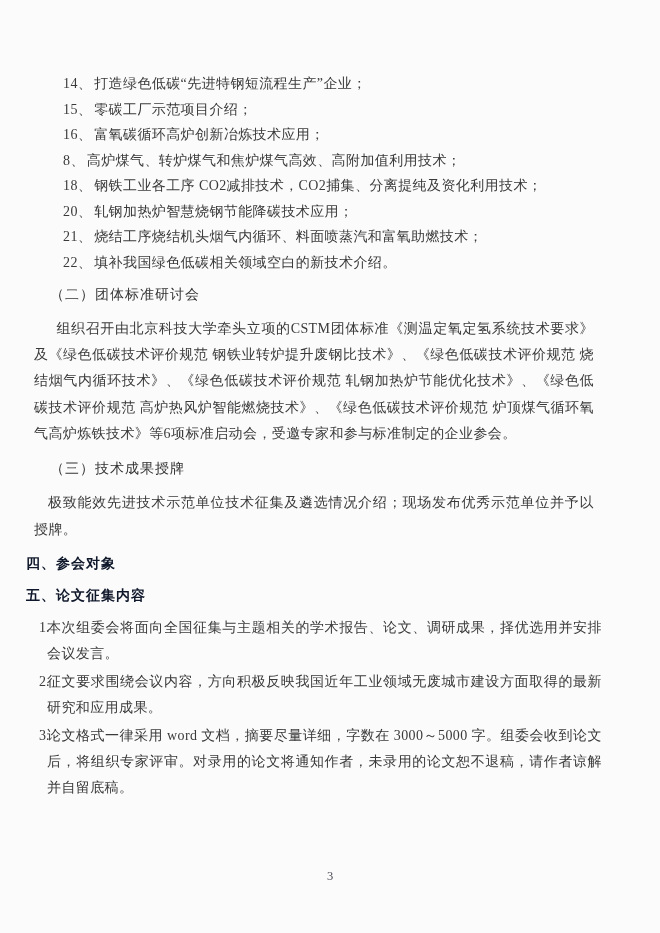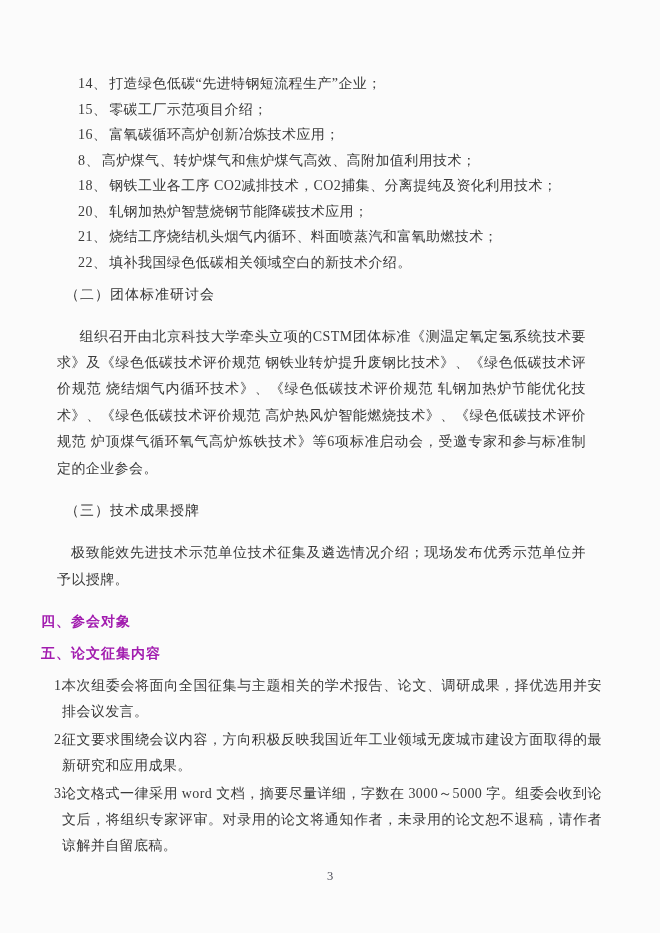--- a/index.html
+++ b/index.html
@@ -7,43 +7,43 @@
     width:660px;height:933px;
     background:#fbfbfb;
     font-family:"Liberation Serif","DejaVu Serif",serif;
     color:#3a3a3a;
     overflow:hidden;
   }
   .page{
     position:relative;
     box-sizing:border-box;
     width:660px;height:933px;
-    padding:71px 58px 0 41px;
+    padding:71px 58px 0 26px;
     font-size:14px;
   }
   
   .topics{margin-left:37px;}
   .topic{line-height:25.5px;white-space:nowrap;letter-spacing:0.4px;}
   .topic .tmark{margin-right:2px;}
   
   h3.sub{
     margin:7px 0 0 0;padding-left:24px;
     font-size:14px;font-weight:normal;color:#333;
     line-height:25.5px;letter-spacing:1px;
   }
   
   h3.main{
     margin:6px 0 0 0;
-    font-size:14px;font-weight:bold;color:#a21caf;
+    font-size:14px;font-weight:bold;color:#0f172a;
     line-height:25.5px;letter-spacing:1px;
   }
   h3.m2{}
   
   p.para{
-    margin:16px;text-align:justify;
+    margin:8px;text-align:justify;
     line-height:26.4px;letter-spacing:0.4px;
     text-indent:1.6em;
   }
   p.p-awards{line-height:27px;text-indent:1em;}
   p.p-attendees{margin-top:8px;line-height:27px;}
   
   .plist{margin-top:7px;}
   .pitem{
     position:relative;
     padding-left:21px;

